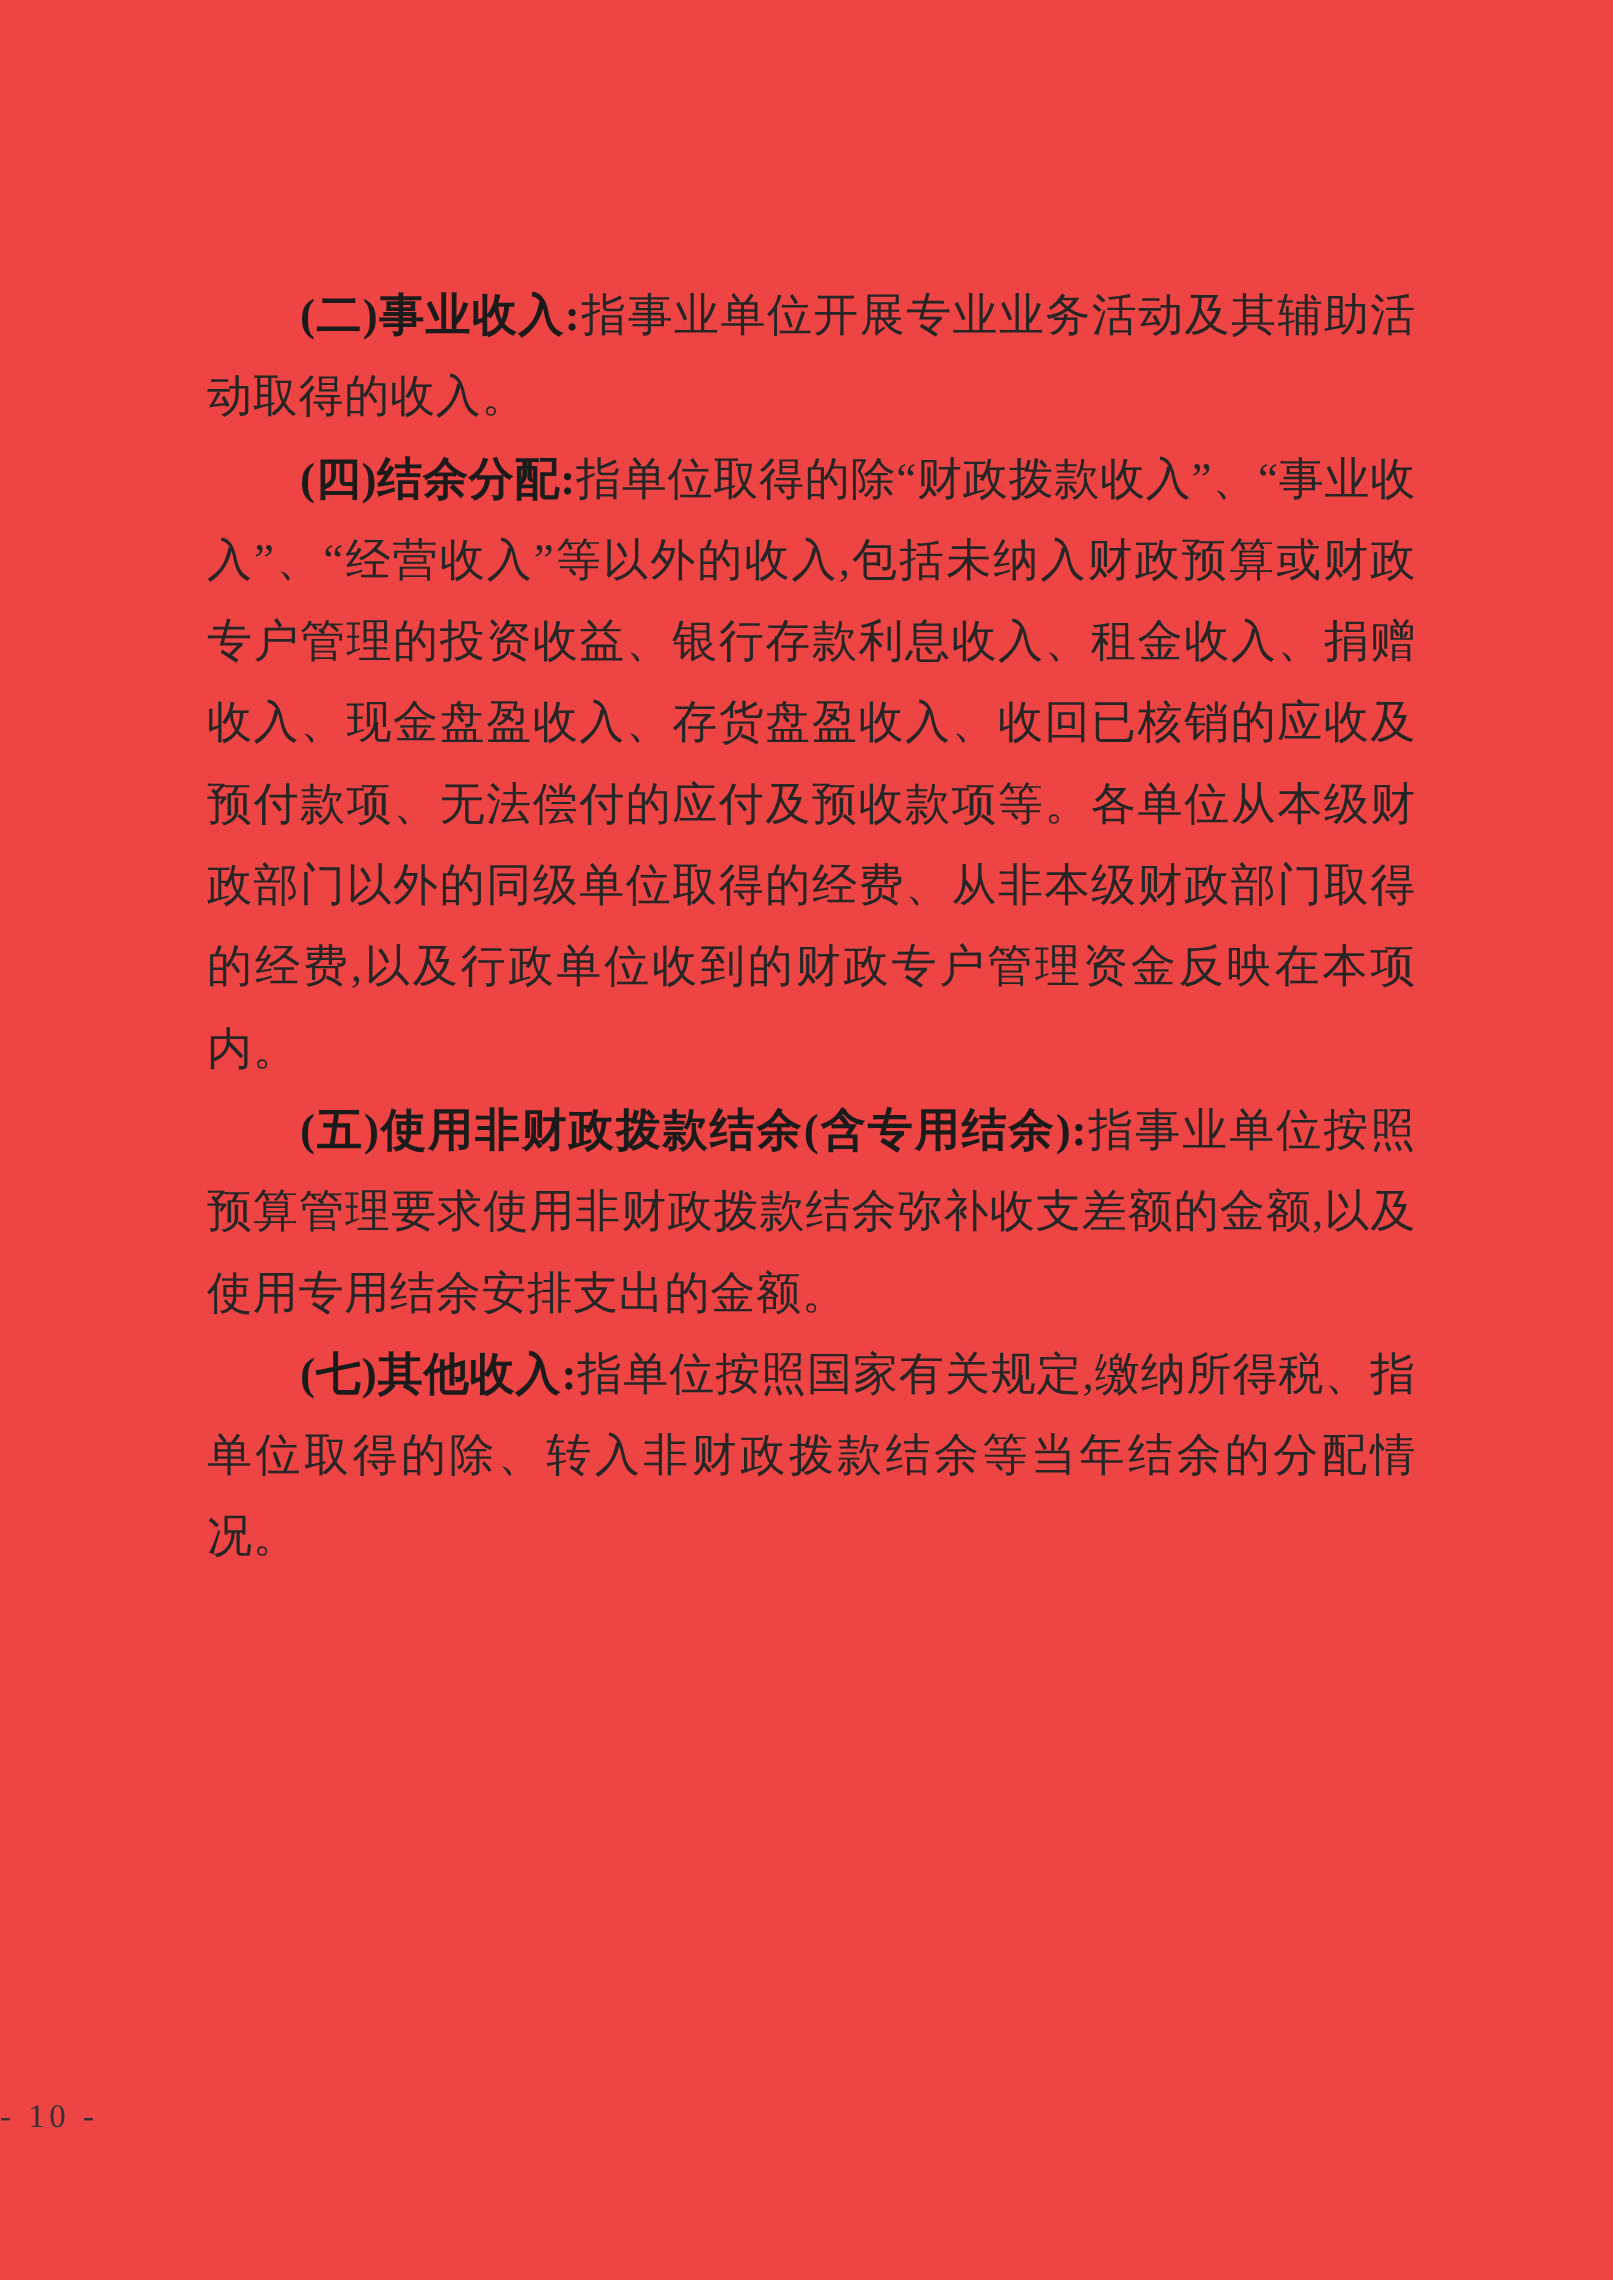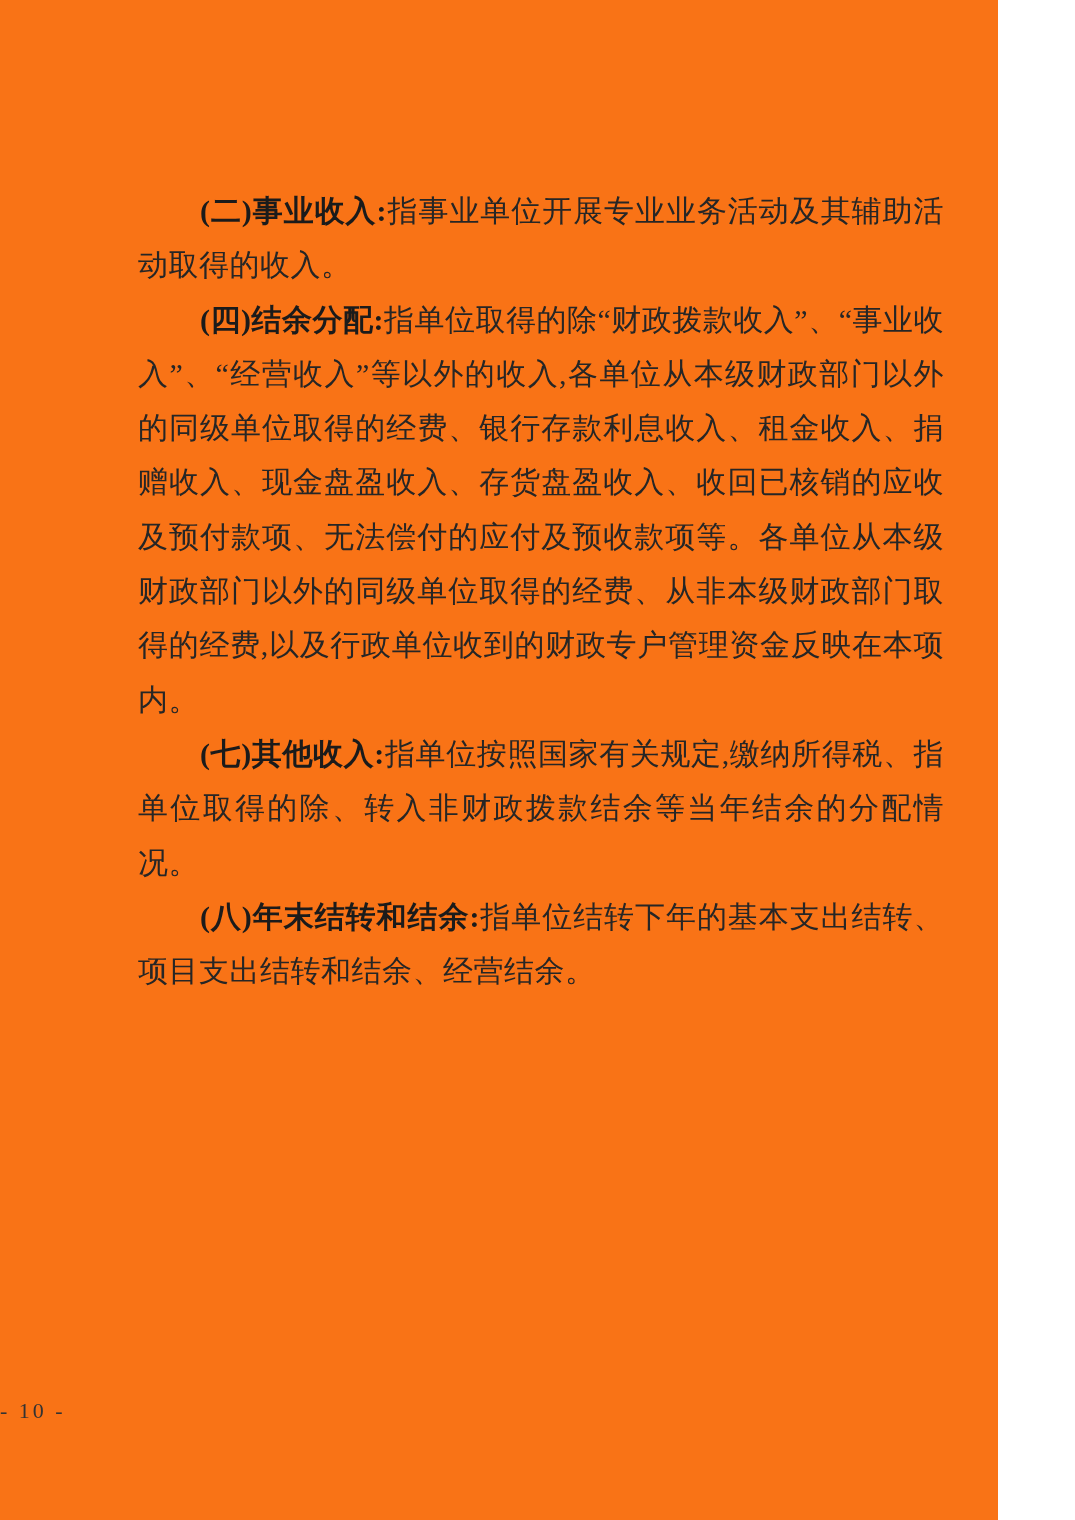--- a/index.html
+++ b/index.html
@@ -5,23 +5,23 @@
   * { margin: 0; padding: 0; box-sizing: border-box; }
 
   html, body {
     width: 1075px;
     height: 1520px;
     font-family: "Liberation Serif", "DejaVu Serif", serif;
   }
 
   .page {
     position: relative;
-    width: 998px;
+    width: 1075px;
     height: 1520px;
-    background: #f97316;
+    background: #ef4444;
     overflow: hidden;
   }
 
   .content {
     position: absolute;
     left: 138px;
     top: 184px;
     width: 806px;
   }
 
@@ -59,26 +59,26 @@
 </style>
 </head>
 <body>
 
 <div class="page">
   <div class="content">
 
     <p class="para"><span class="para-heading">(二)事业收入:</span><span class="para-body">指事业单位开展专业业务活动及其辅助活动取得的收入。</span></p>
 
 
-    <p class="para"><span class="para-heading">(四)结余分配:</span><span class="para-body">指单位取得的除“财政拨款收入”、“事业收入”、“经营收入”等以外的收入,各单位从本级财政部门以外的同级单位取得的经费、银行存款利息收入、租金收入、捐赠收入、现金盘盈收入、存货盘盈收入、收回已核销的应收及预付款项、无法偿付的应付及预收款项等。各单位从本级财政部门以外的同级单位取得的经费、从非本级财政部门取得的经费,以及行政单位收到的财政专户管理资金反映在本项内。</span></p>
+    <p class="para"><span class="para-heading">(四)结余分配:</span><span class="para-body">指单位取得的除“财政拨款收入”、“事业收入”、“经营收入”等以外的收入,包括未纳入财政预算或财政专户管理的投资收益、银行存款利息收入、租金收入、捐赠收入、现金盘盈收入、存货盘盈收入、收回已核销的应收及预付款项、无法偿付的应付及预收款项等。各单位从本级财政部门以外的同级单位取得的经费、从非本级财政部门取得的经费,以及行政单位收到的财政专户管理资金反映在本项内。</span></p>
 
+    <p class="para"><span class="para-heading">(五)使用非财政拨款结余(含专用结余):</span><span class="para-body">指事业单位按照预算管理要求使用非财政拨款结余弥补收支差额的金额,以及使用专用结余安排支出的金额。</span></p>
 
 
     <p class="para"><span class="para-heading">(七)其他收入:</span><span class="para-body">指单位按照国家有关规定,缴纳所得税、指单位取得的除、转入非财政拨款结余等当年结余的分配情况。</span></p>
 
-    <p class="para"><span class="para-heading">(八)年末结转和结余:</span><span class="para-body">指单位结转下年的基本支出结转、项目支出结转和结余、经营结余。</span></p>
 
   </div>
 
   <div class="footer">
     <span class="page-number">- 10 -</span>
   </div>
 </div>
 
 </body></html>

